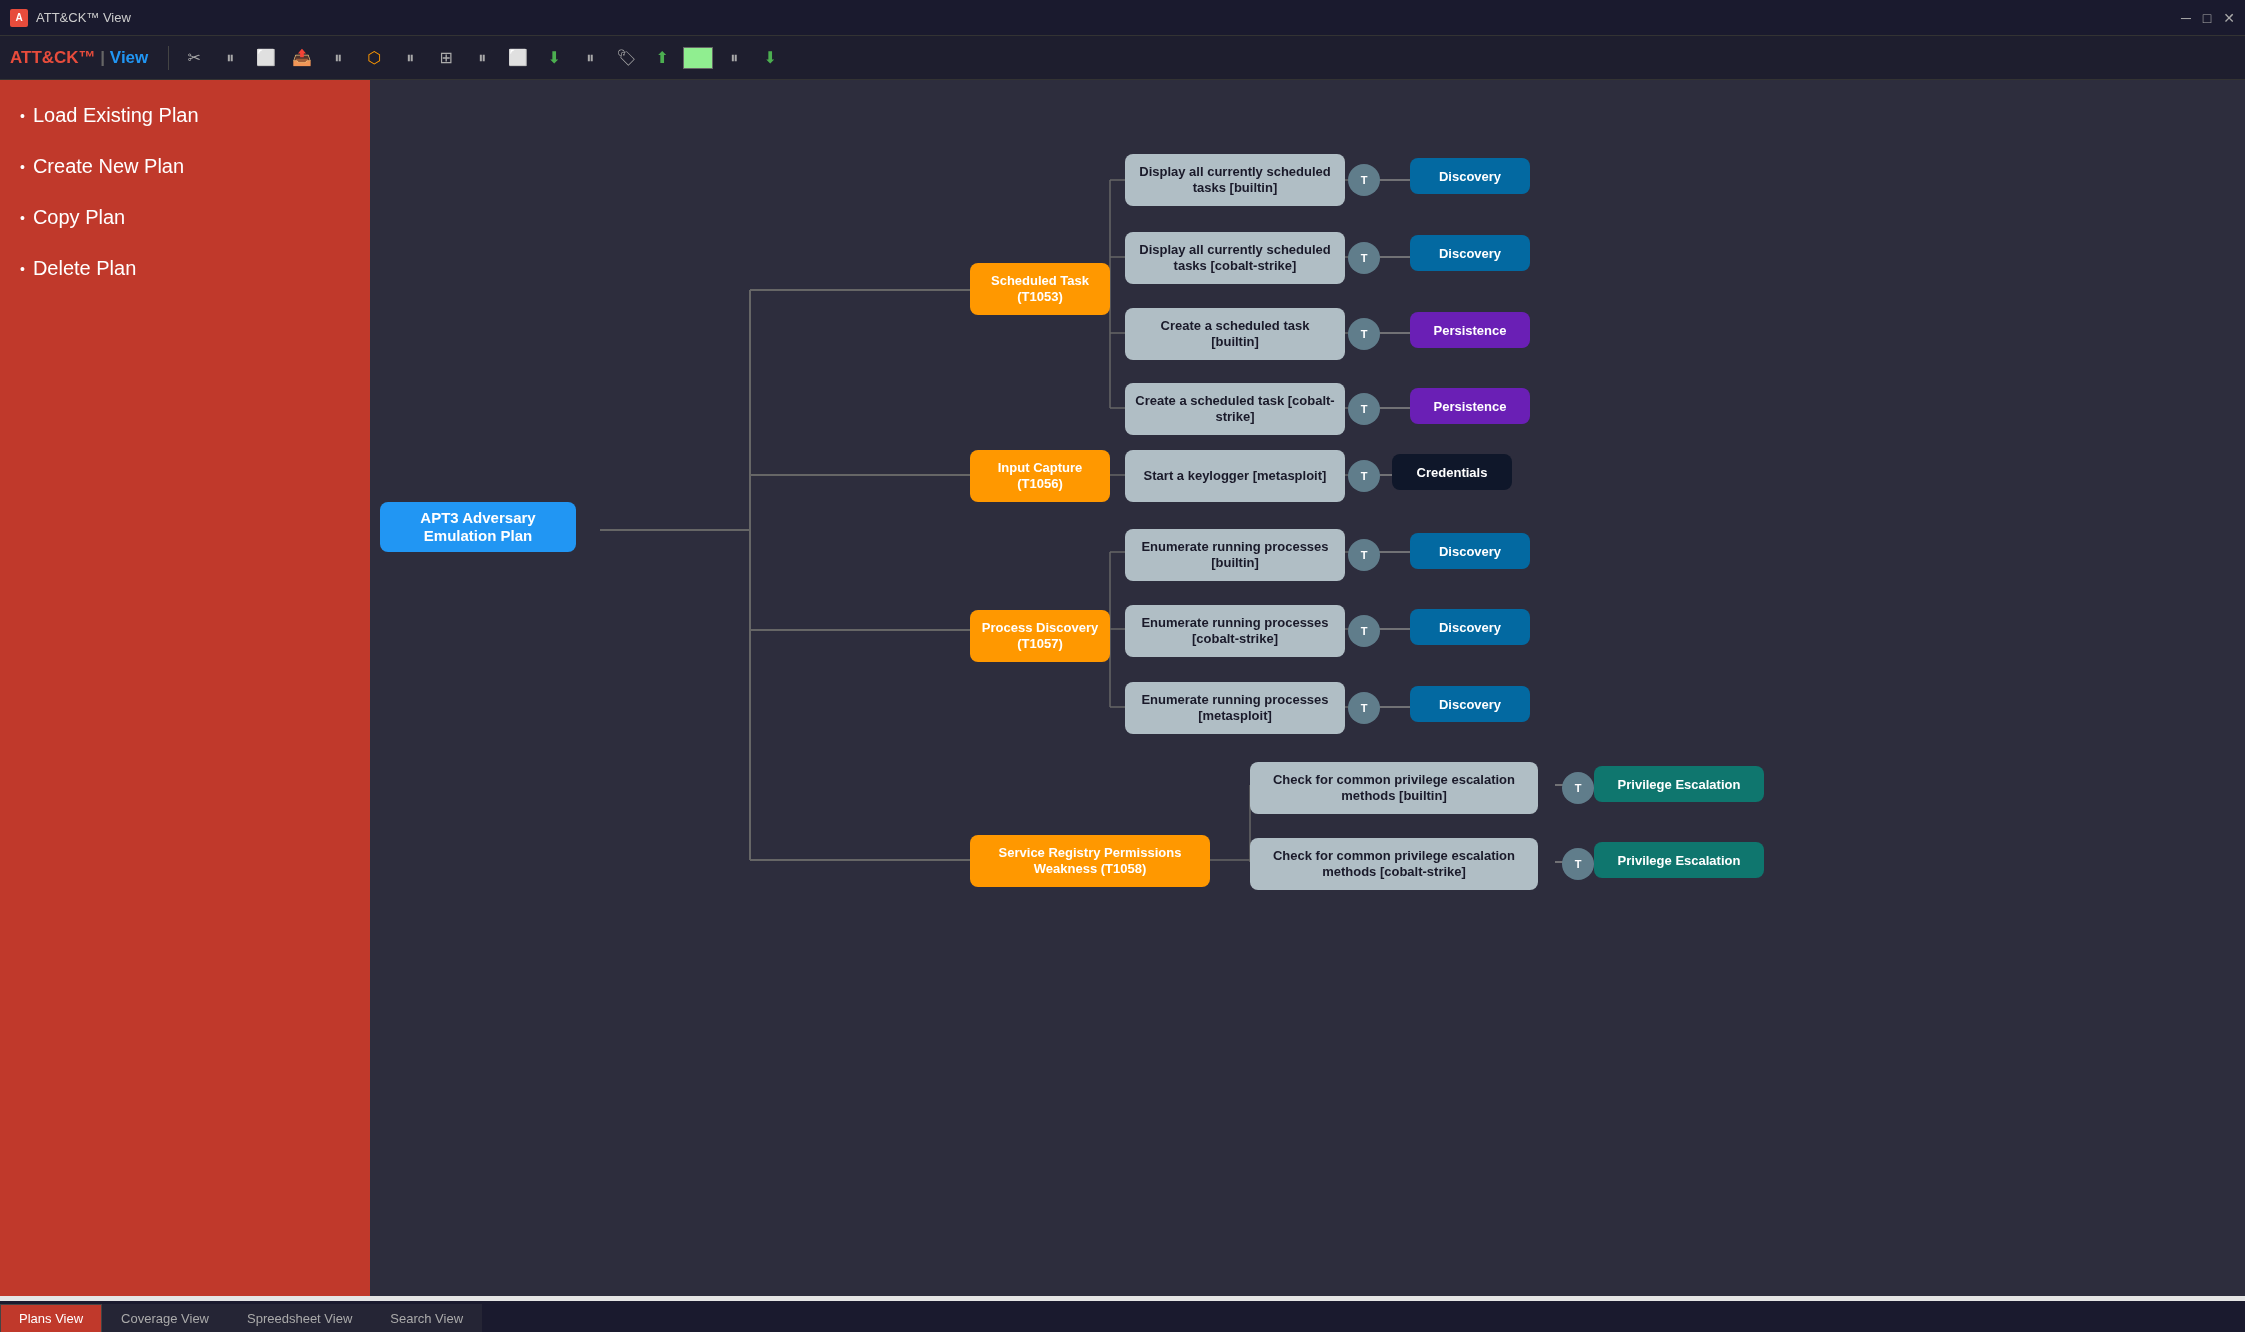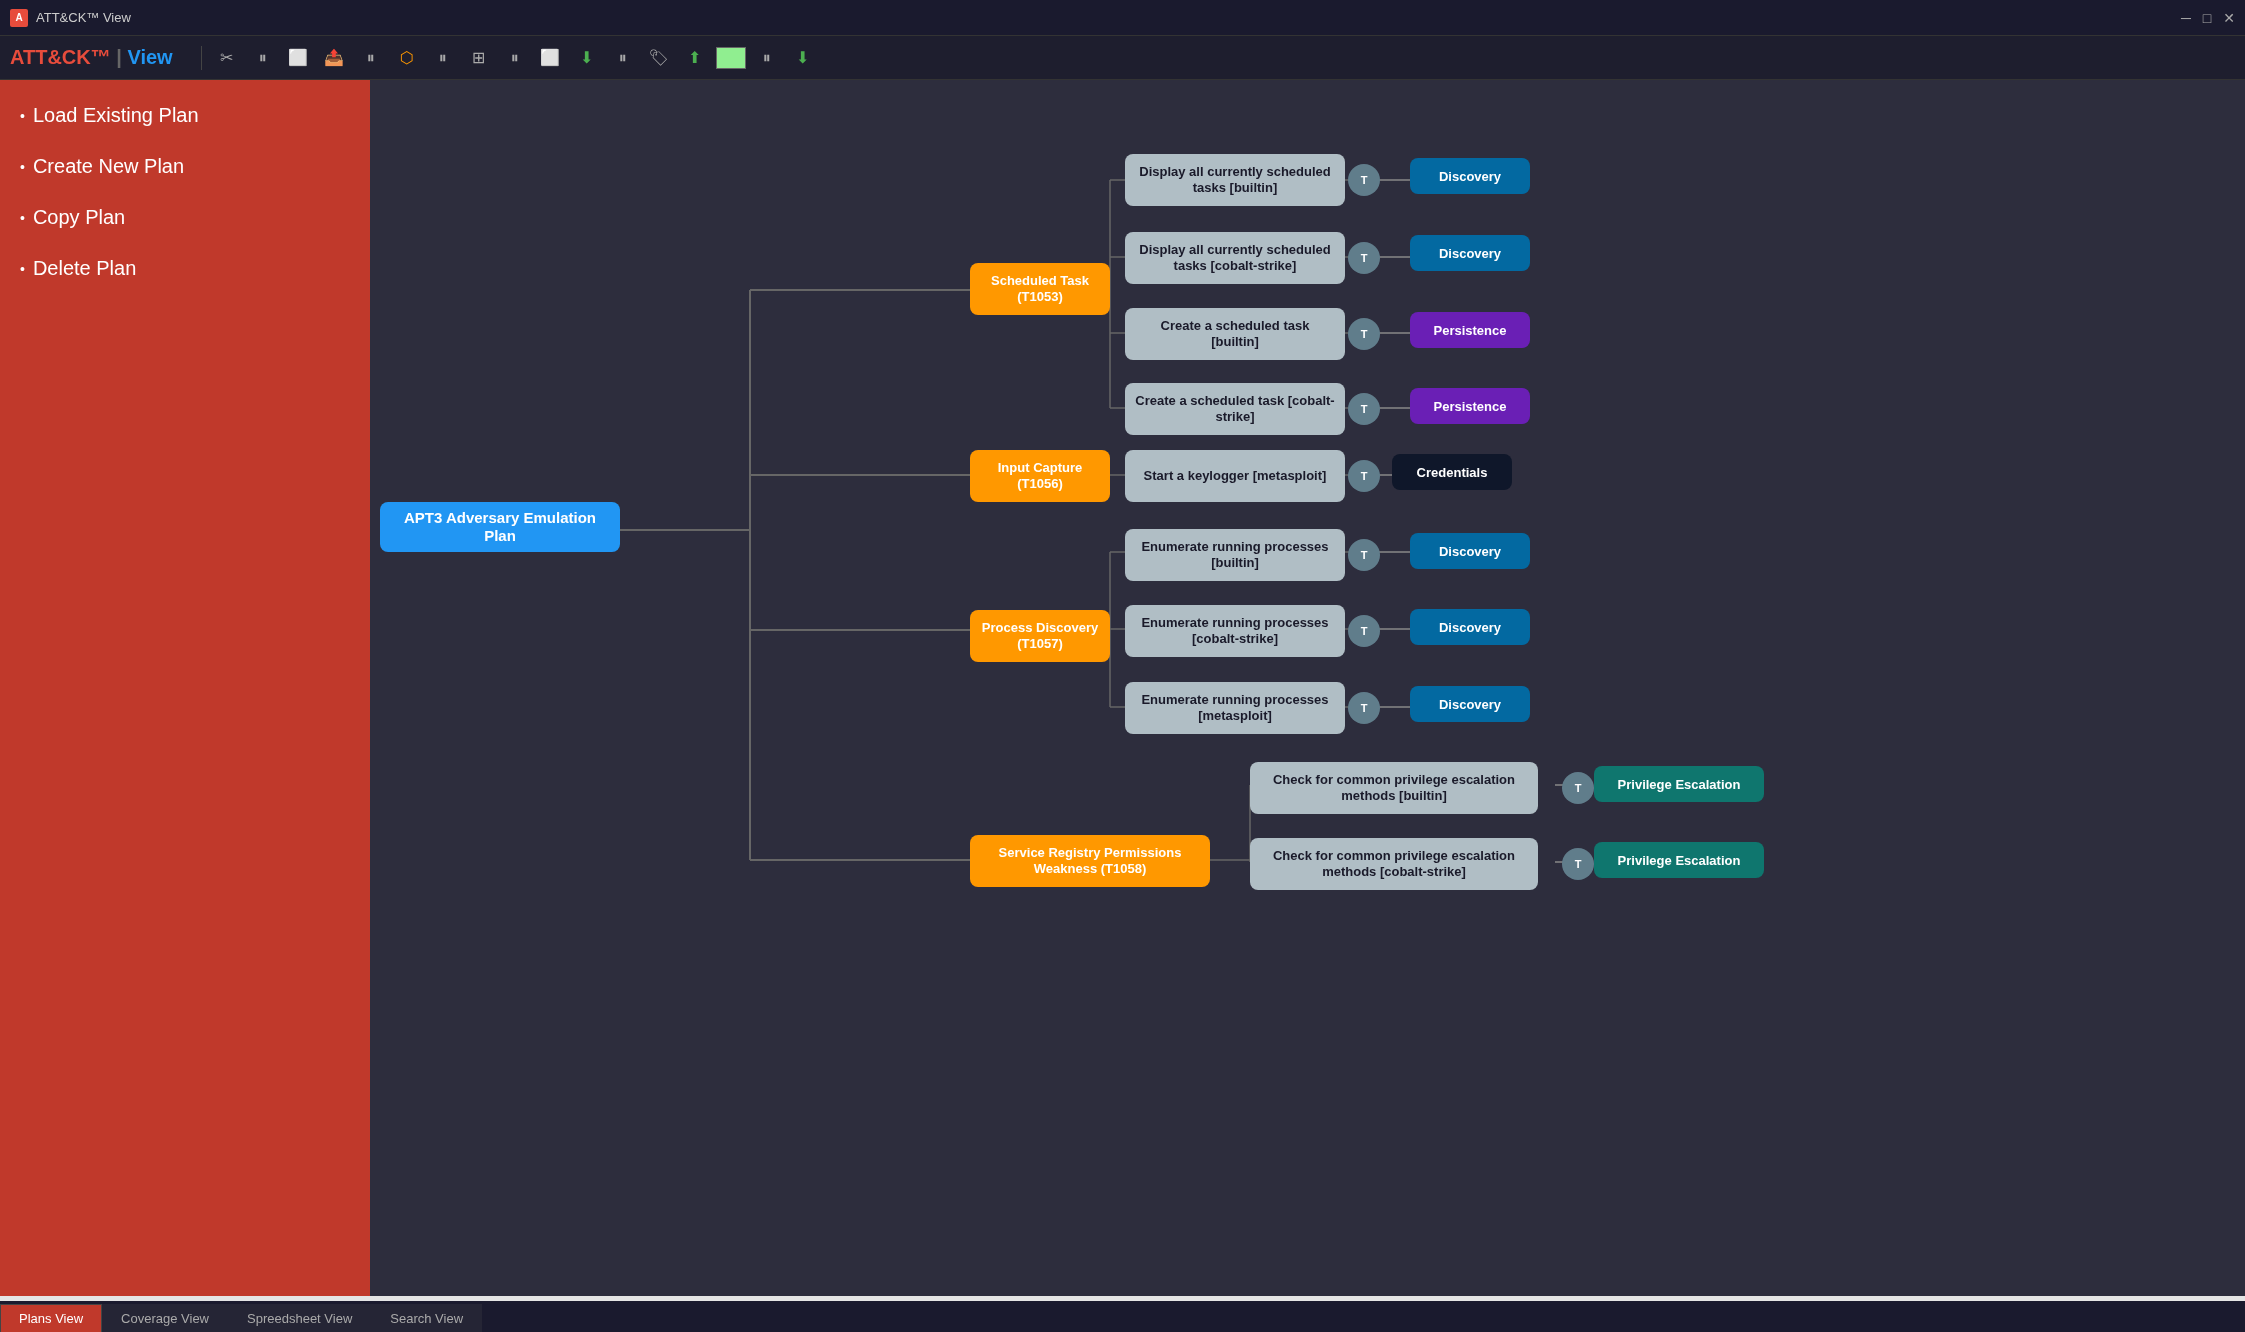--- a/index.html
+++ b/index.html
@@ -26,21 +26,21 @@
     
     .toolbar {
       background: #1e1e2e;
       height: 44px;
       display: flex;
       align-items: center;
       padding: 0 10px;
       gap: 6px;
       border-bottom: 1px solid #333;
     }
-    .toolbar-title { color: #e74c3c; font-size: 20px; font-weight: bold; margin-right: 18px; }
+    .toolbar-title { color: #e74c3c; font-size: 17px; font-weight: bold; margin-right: 10px; }
     .toolbar-sep { width: 1px; height: 24px; background: #444; margin: 0 4px; }
     .toolbar-btn {
       width: 30px; height: 30px; background: transparent; border: none; color: #aaa;
       cursor: pointer; display: flex; align-items: center; justify-content: center; font-size: 16px; border-radius: 3px;
     }
     .toolbar-btn-color { width: 30px; height: 22px; background: #90ee90; border: 1px solid #666; cursor: pointer; }
 
     
     .content { display: flex; flex: 1; overflow: hidden; }
 
@@ -80,21 +80,21 @@
       text-align: center;
       font-size: 14px;
       font-weight: 600;
       line-height: 1.2;
       padding: 6px 10px;
       cursor: pointer;
     }
     .node-plan {
       background: #2196f3;
       color: #fff;
-      width: 240px;
+      width: 196px;
       height: 50px;
       font-size: 15px;
     }
     .node-technique {
       background: #ff9800;
       color: #fff;
       width: 140px;
       height: 52px;
       font-size: 13px;
     }

